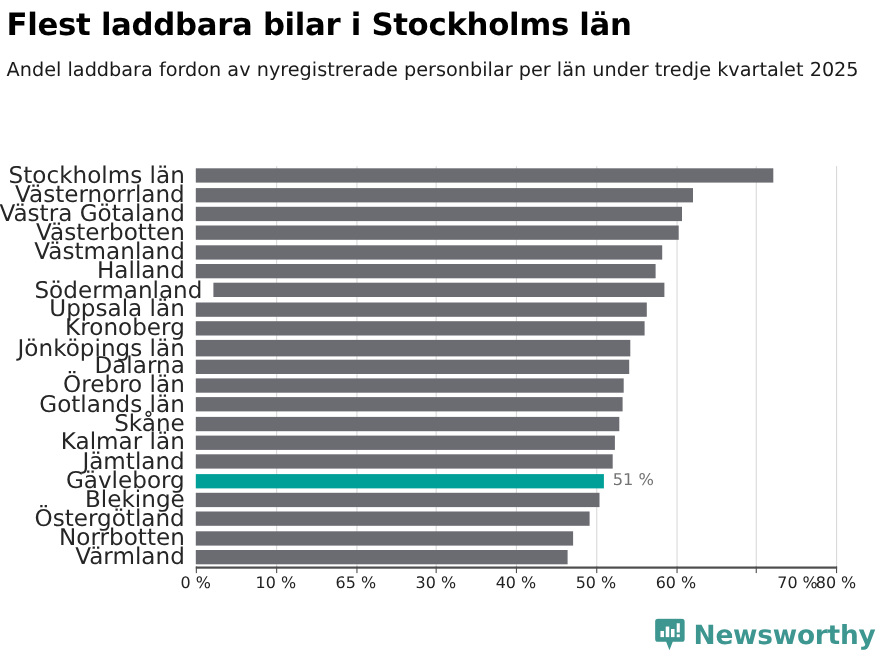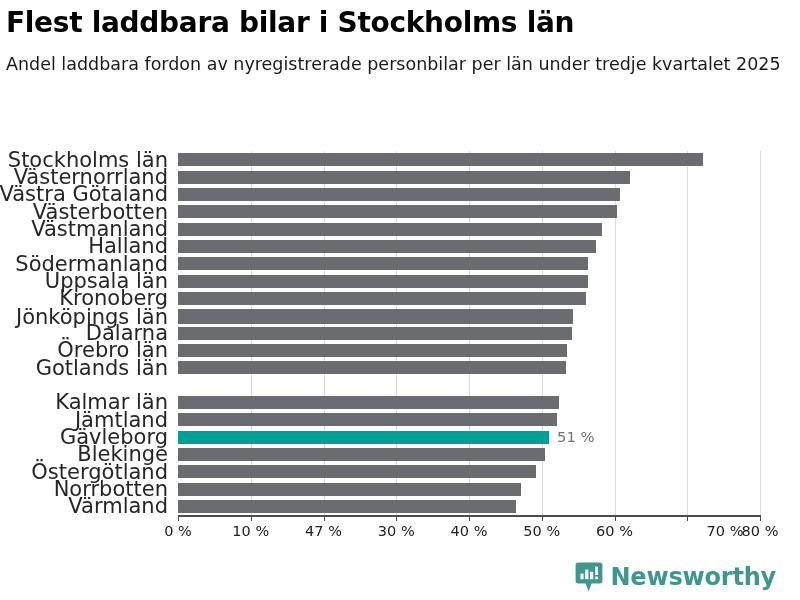--- a/index.html
+++ b/index.html
@@ -129,21 +129,21 @@
     margin-left: 8px;
     white-space: nowrap;
     font-size: 14.8px;
     color: #737373;
     line-height: 1;
   }
 
   
   #footer {
     position: absolute;
-    right: 24px;
+    right: 4px;
     bottom: 8px;
     display: flex;
     align-items: center;
     gap: 7px;
     text-align: right;
   }
   #logo-text {
     font-size: 24px;
     font-weight: bold;
     color: #3e9690;
@@ -188,21 +188,21 @@
           <div class="bar" style="width: 438.683px;"></div>
         </div>
         <div class="bar-row" style="top: 71.5px; height: 13px;">
           <span class="row-label">Västmanland</span>
           <div class="bar" style="width: 424.132px;"></div>
         </div>
         <div class="bar-row" style="top: 88.8333px; height: 13px;">
           <span class="row-label">Halland</span>
           <div class="bar" style="width: 417.585px;"></div>
         </div>
-        <div class="bar-row" style="top: 106.167px; height: 13px;">
+        <div class="bar-row" style="top: 106.167px; height: 13px; margin-left: 16px;">
           <span class="row-label">Södermanland</span>
           <div class="bar" style="width: 410.31px;"></div>
         </div>
         <div class="bar-row" style="top: 123.5px; height: 13px;">
           <span class="row-label">Uppsala län</span>
           <div class="bar" style="width: 409.582px;"></div>
         </div>
         <div class="bar-row" style="top: 140.833px; height: 13px;">
           <span class="row-label">Kronoberg</span>
           <div class="bar" style="width: 408.127px;"></div>
@@ -215,20 +215,24 @@
           <span class="row-label">Dalarna</span>
           <div class="bar" style="width: 393.577px;"></div>
         </div>
         <div class="bar-row" style="top: 192.833px; height: 13px;">
           <span class="row-label">Örebro län</span>
           <div class="bar" style="width: 389.212px;"></div>
         </div>
         <div class="bar-row" style="top: 210.167px; height: 13px;">
           <span class="row-label">Gotlands län</span>
           <div class="bar" style="width: 387.757px;"></div>
+        </div>
+        <div class="bar-row" style="top: 227.5px; height: 13px;">
+          <span class="row-label">Skåne</span>
+          <div class="bar" style="width: 384.848px;"></div>
         </div>
         <div class="bar-row" style="top: 244.833px; height: 13px;">
           <span class="row-label">Kalmar län</span>
           <div class="bar" style="width: 381.21px;"></div>
         </div>
         <div class="bar-row" style="top: 262.167px; height: 13px;">
           <span class="row-label">Jämtland</span>
           <div class="bar" style="width: 379.027px;"></div>
         </div>
         <div class="bar-row" style="top: 279.5px; height: 13px;">
@@ -252,21 +256,21 @@
           <span class="row-label">Värmland</span>
           <div class="bar" style="width: 338.288px;"></div>
         </div>
       </div>
     <div id="axis-line"></div>
   <div class="tick-mark" style="left: 178px;"></div>
       <div class="tick-label" style="left: 178px;">0 %</div>
       <div class="tick-mark" style="left: 250.75px;"></div>
       <div class="tick-label" style="left: 250.75px;">10 %</div>
       <div class="tick-mark" style="left: 323.5px;"></div>
-      <div class="tick-label" style="left: 323.5px;">47 %</div>
+      <div class="tick-label" style="left: 323.5px;">65 %</div>
       <div class="tick-mark" style="left: 396.25px;"></div>
       <div class="tick-label" style="left: 396.25px;">30 %</div>
       <div class="tick-mark" style="left: 469px;"></div>
       <div class="tick-label" style="left: 469px;">40 %</div>
       <div class="tick-mark" style="left: 541.75px;"></div>
       <div class="tick-label" style="left: 541.75px;">50 %</div>
       <div class="tick-mark" style="left: 614.5px;"></div>
       <div class="tick-label" style="left: 614.5px;">60 %</div>
       <div class="tick-mark" style="left: 687.25px;"></div>
       <div class="tick-label" style="left: 725px;">70 %</div>

